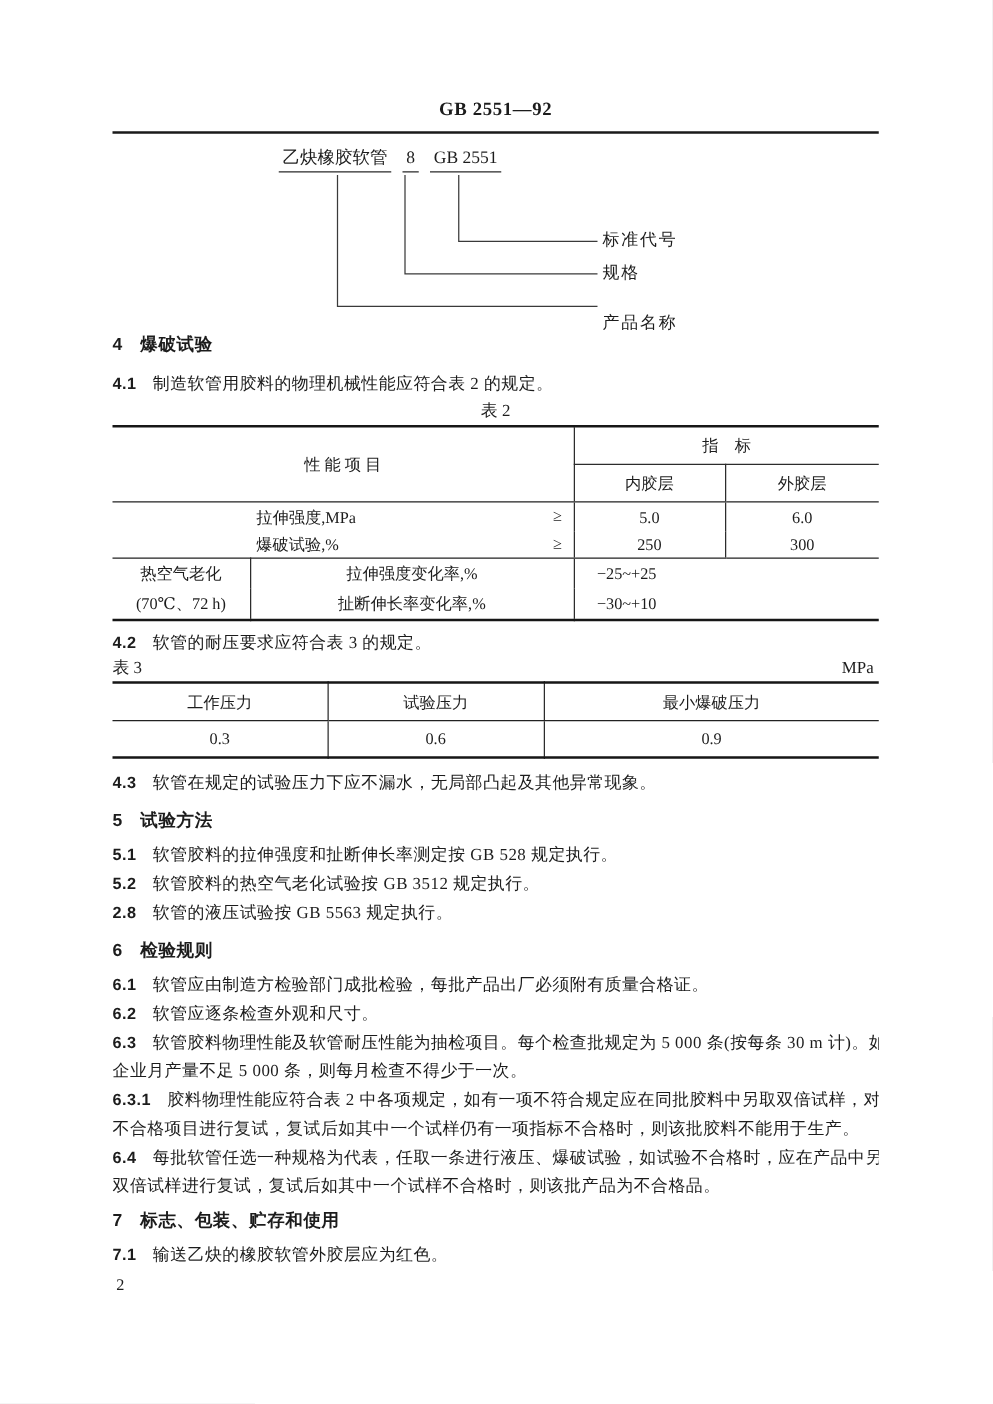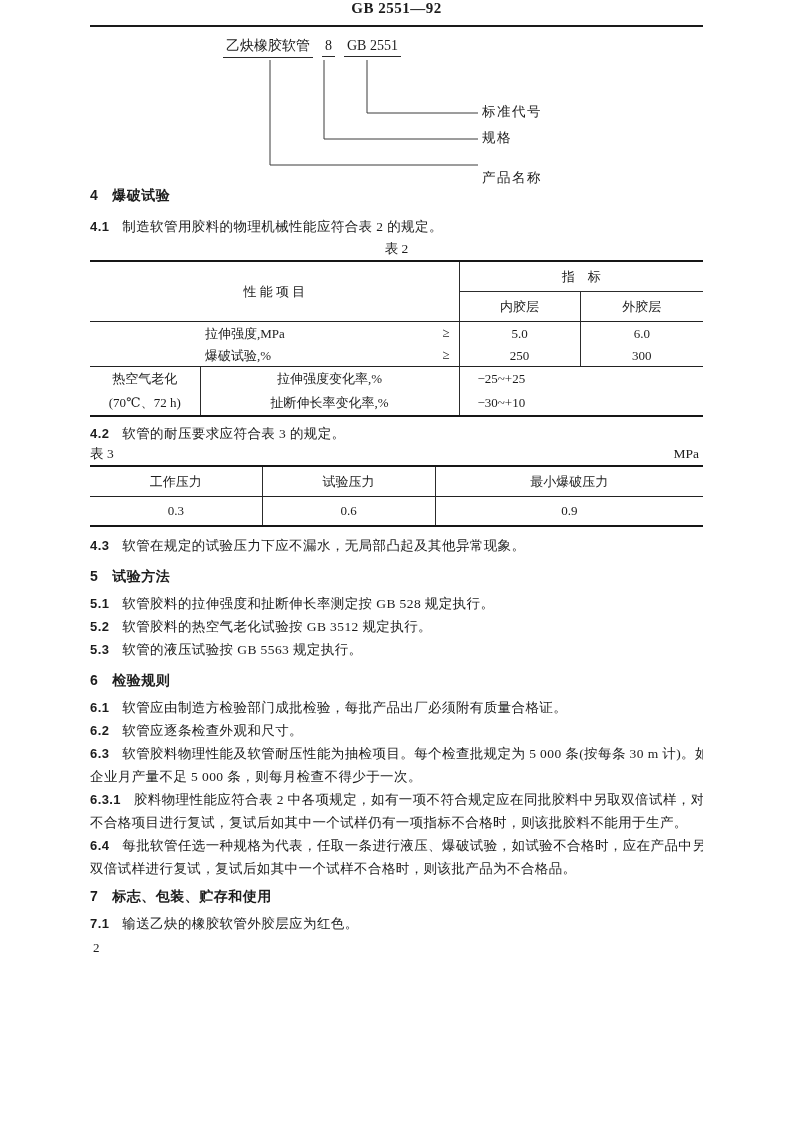--- a/index.html
+++ b/index.html
@@ -4,21 +4,21 @@
 <style>
   html,body{margin:0;padding:0;background:#e8e8e8;}
   .page{
     position:relative;
     width:794px;height:1123px;
     background:#ffffff;
     font-family:"Liberation Serif","DejaVu Serif",serif;
     color:#1c1c1c;
     overflow:hidden;
   }
-  .content{position:absolute;left:90px;top:0;width:613px;}
+  .content{position:absolute;left:90px;top:0;width:613px;padding-top:80px;}
 
   .doc-header{
     text-align:center;font-weight:bold;font-size:15px;height:16px;line-height:16px;
     margin-bottom:9px;letter-spacing:.5px;
     font-family:"Liberation Serif","DejaVu Serif",serif;
   }
   .rule{border-top:2.5px solid #1a1a1a;height:0;}
 
   
   .diagram{position:relative;height:150px;}
@@ -196,21 +196,21 @@
     <div class="sec-head mt10">
       <span class="hnum">5</span><span>试验方法</span>
     </div>
     <div class="para mt7">
       <span class="num">5.1</span><span>软管胶料的拉伸强度和扯断伸长率测定按 GB 528 规定执行。</span>
     </div>
     <div class="para">
       <span class="num">5.2</span><span>软管胶料的热空气老化试验按 GB 3512 规定执行。</span>
     </div>
     <div class="para">
-      <span class="num">5.3</span><span>软管的液压试验按 GB 5563 规定执行。</span>
+      <span class="num">2.8</span><span>软管的液压试验按 GB 5563 规定执行。</span>
     </div>
 
     <div class="sec-head mt10">
       <span class="hnum">6</span><span>检验规则</span>
     </div>
     <div class="para mt7">
       <span class="num">6.1</span><span>软管应由制造方检验部门成批检验，每批产品出厂必须附有质量合格证。</span>
     </div>
     <div class="para">
       <span class="num">6.2</span><span>软管应逐条检查外观和尺寸。</span>

